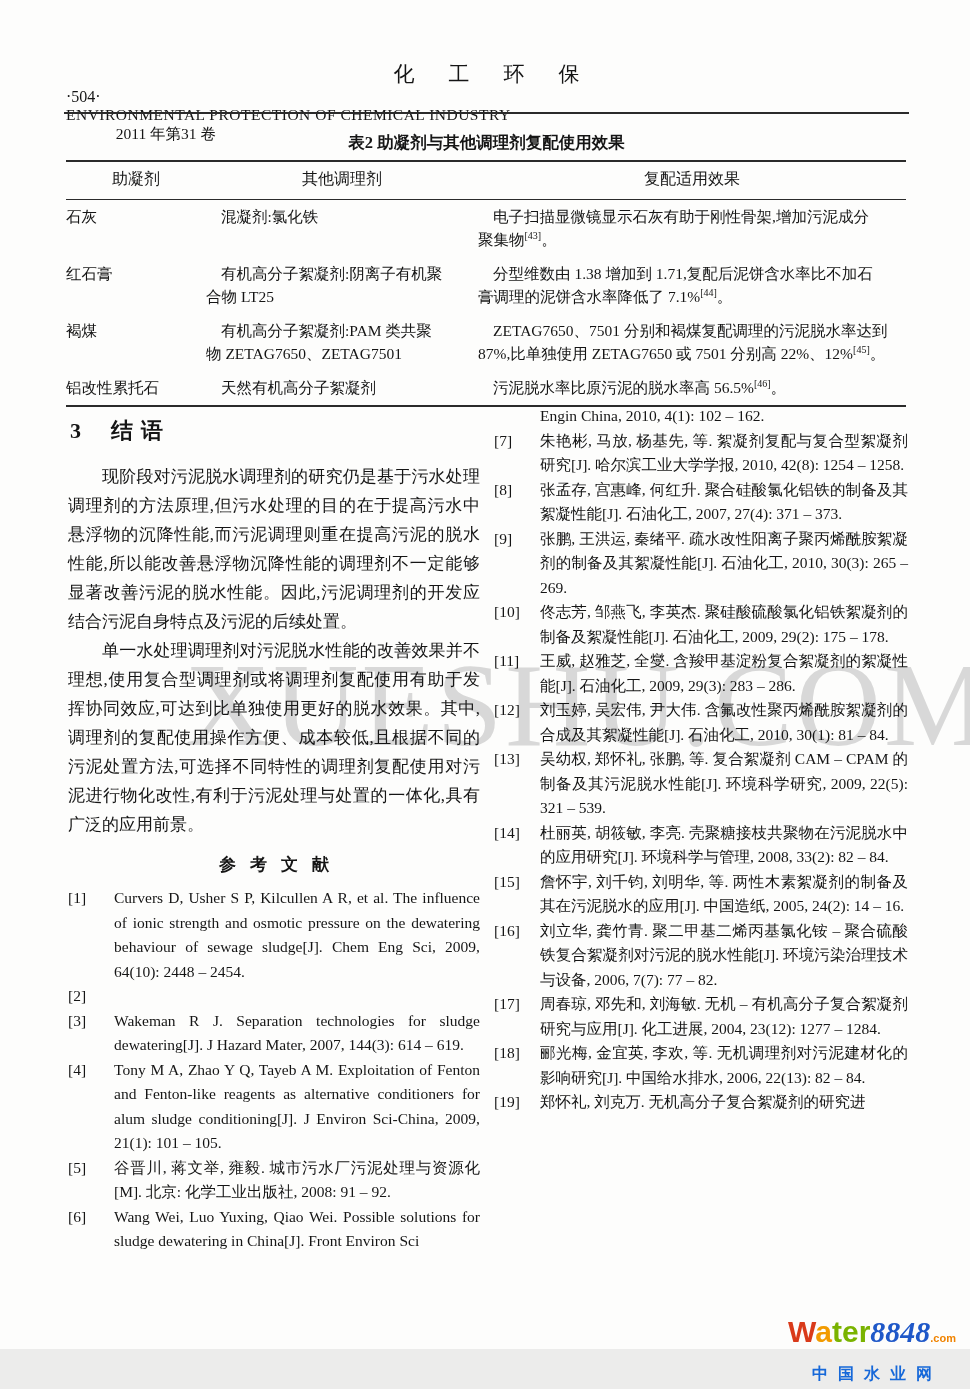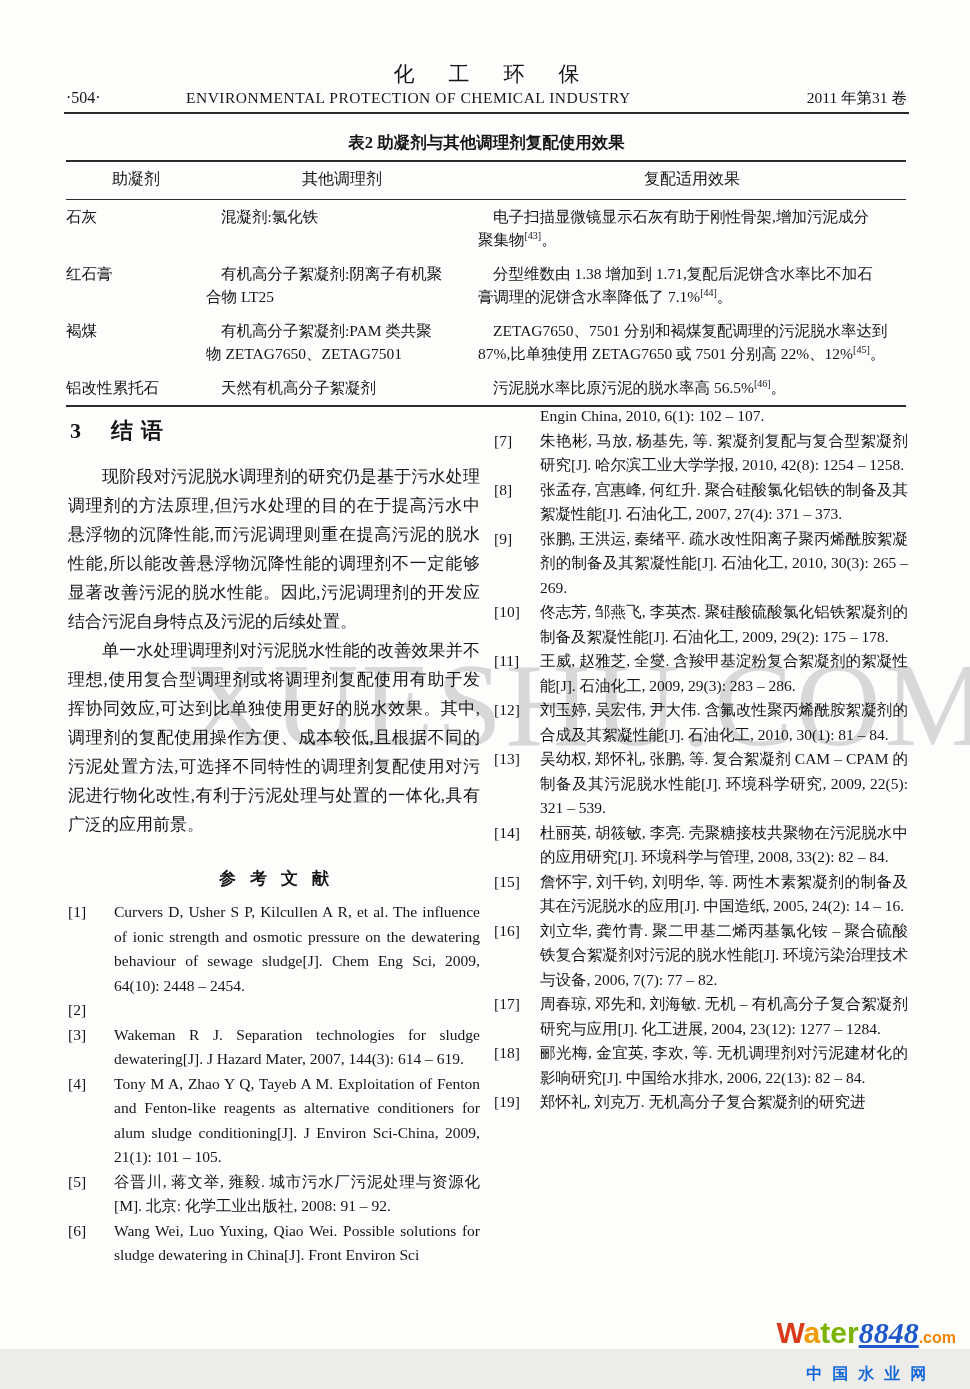--- a/index.html
+++ b/index.html
@@ -4,21 +4,21 @@
 <style>
   html,body{margin:0;padding:0;background:#888;}
   .page{
     position:relative;width:970px;height:1389px;margin:0 auto;
     background:#fdfdfc;color:#151515;overflow:hidden;
     font-family:"Liberation Serif","DejaVu Serif",serif;
   }
   
   .journal-cn{position:absolute;top:60px;left:68px;width:837px;text-align:center;
     font-size:21px;letter-spacing:34px;padding-left:34px;box-sizing:border-box;}
-  .header-row{position:absolute;top:88px;left:66px;width:841px;display:flex;align-items:baseline;}
+  .header-row{position:absolute;top:88px;left:66px;width:841px;display:flex;align-items:baseline;flex-direction:column;}
   .page-no{width:120px;font-size:16px;}
   .journal-en{flex:1;text-align:left;font-size:15.5px;letter-spacing:.5px;}
   .issue{width:150px;text-align:right;font-size:15.5px;}
   .rule1{position:absolute;top:112px;left:64px;width:845px;border-top:2.5px solid #2b2b2b;}
   
   .table-title{position:absolute;top:132px;left:68px;width:837px;text-align:center;
     font-weight:bold;font-size:16.5px;}
   table.cond{position:absolute;top:160px;left:66px;width:840px;border-collapse:collapse;
     border-top:2.5px solid #2b2b2b;border-bottom:2.5px solid #2b2b2b;table-layout:fixed;}
   table.cond th{font-size:16px;font-weight:normal;text-align:center;
@@ -31,35 +31,35 @@
   sup{font-size:10px;line-height:0;}
   
   .col{position:absolute;z-index:1;}
   .col-left{left:68px;top:416px;width:412px;}
   .col-right{left:494px;top:404px;width:414px;}
   .sec-head{display:flex;align-items:baseline;font-weight:bold;font-size:22px;margin:0 0 16px 2px;}
   .sec-no{margin-right:30px;}
   .sec-title{letter-spacing:8px;}
   .para{margin:0;font-size:17px;line-height:29px;text-align:justify;text-indent:2em;}
   .ref-head{text-align:center;font-weight:bold;font-size:17px;letter-spacing:14px;
-    padding-left:14px;margin:28px 0 10px;}
+    padding-left:14px;margin:14px 0 10px;}
   .ref{display:flex;font-size:15.5px;line-height:24.5px;text-align:justify;}
   .ref-label{width:46px;flex:none;}
   .ref-text{flex:1;}
   
   .watermark{position:absolute;top:638px;left:185px;z-index:0;white-space:nowrap;
     font-family:"Liberation Serif","DejaVu Serif",serif;font-size:118px;letter-spacing:3px;
     color:#8d8d8d;opacity:.32;}
   
   .bottom-strip{position:absolute;left:0;right:0;bottom:0;height:40px;background:#ececeb;}
   .logo{position:absolute;right:14px;bottom:4px;z-index:2;text-align:center;
     font-family:"Liberation Sans","DejaVu Sans",sans-serif;}
   .logo-main{font-size:30px;line-height:32px;font-weight:bold;white-space:nowrap;}
-  .logo-digits{font-family:"Liberation Serif",serif;font-style:italic;font-weight:bold;text-decoration:underline;}
-  .logo-tld{font-size:16px;font-weight:bold;}
+  .logo-digits{font-family:"Liberation Serif",serif;font-style:italic;font-weight:bold;}
+  .logo-tld{font-size:11px;font-weight:bold;}
   .logo-sub{font-size:16px;font-weight:bold;letter-spacing:10px;padding-left:10px;margin-top:10px;}
 </style>
 </head>
 <body>
 
 <div class="page">
 
   <div class="watermark">XUESHU.COM</div>
 
   <div class="journal-cn">化工环保</div>
@@ -148,21 +148,21 @@
     <span class="ref-label">[6]</span>
     <span class="ref-text">Wang Wei, Luo Yuxing, Qiao Wei. Possible solutions for sludge dewatering in China[J]. Front Environ Sci</span>
   </div>
 </div>
   </div>
 
   <div class="col col-right">
     <div>
   <div class="ref">
     <span class="ref-label"></span>
-    <span class="ref-text">Engin China, 2010, 6(1): 102 – 107.</span>
+    <span class="ref-text">Engin China, 2010, 4(1): 102 – 162.</span>
   </div>
 
   <div class="ref">
     <span class="ref-label">[7]</span>
     <span class="ref-text">朱艳彬, 马放, 杨基先, 等. 絮凝剂复配与复合型絮凝剂研究[J]. 哈尔滨工业大学学报, 2010, 42(8): 1254 – 1258.</span>
   </div>
 
   <div class="ref">
     <span class="ref-label">[8]</span>
     <span class="ref-text">张孟存, 宫惠峰, 何红升. 聚合硅酸氯化铝铁的制备及其絮凝性能[J]. 石油化工, 2007, 27(4): 371 – 373.</span>

